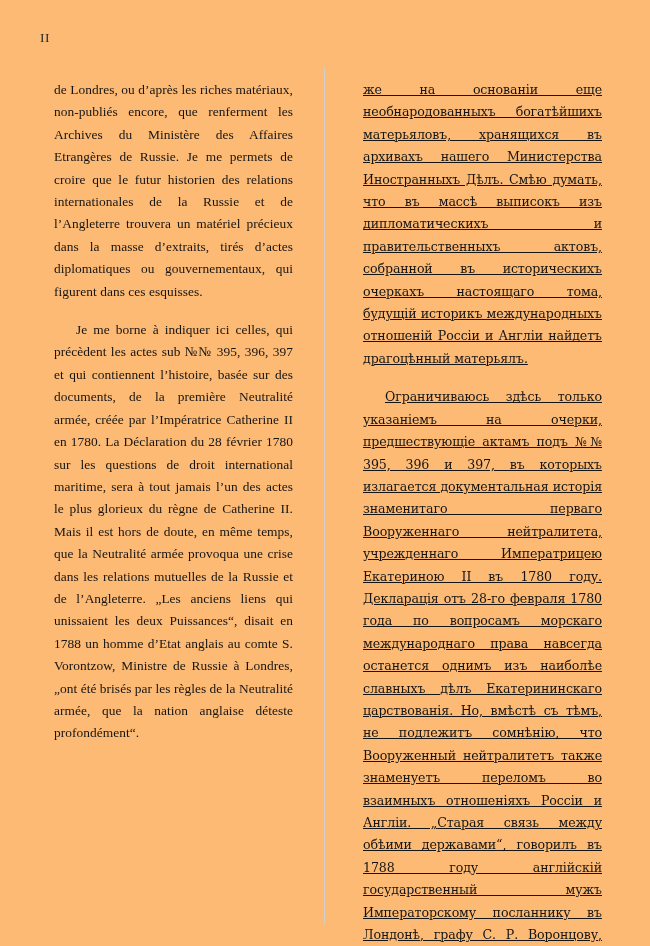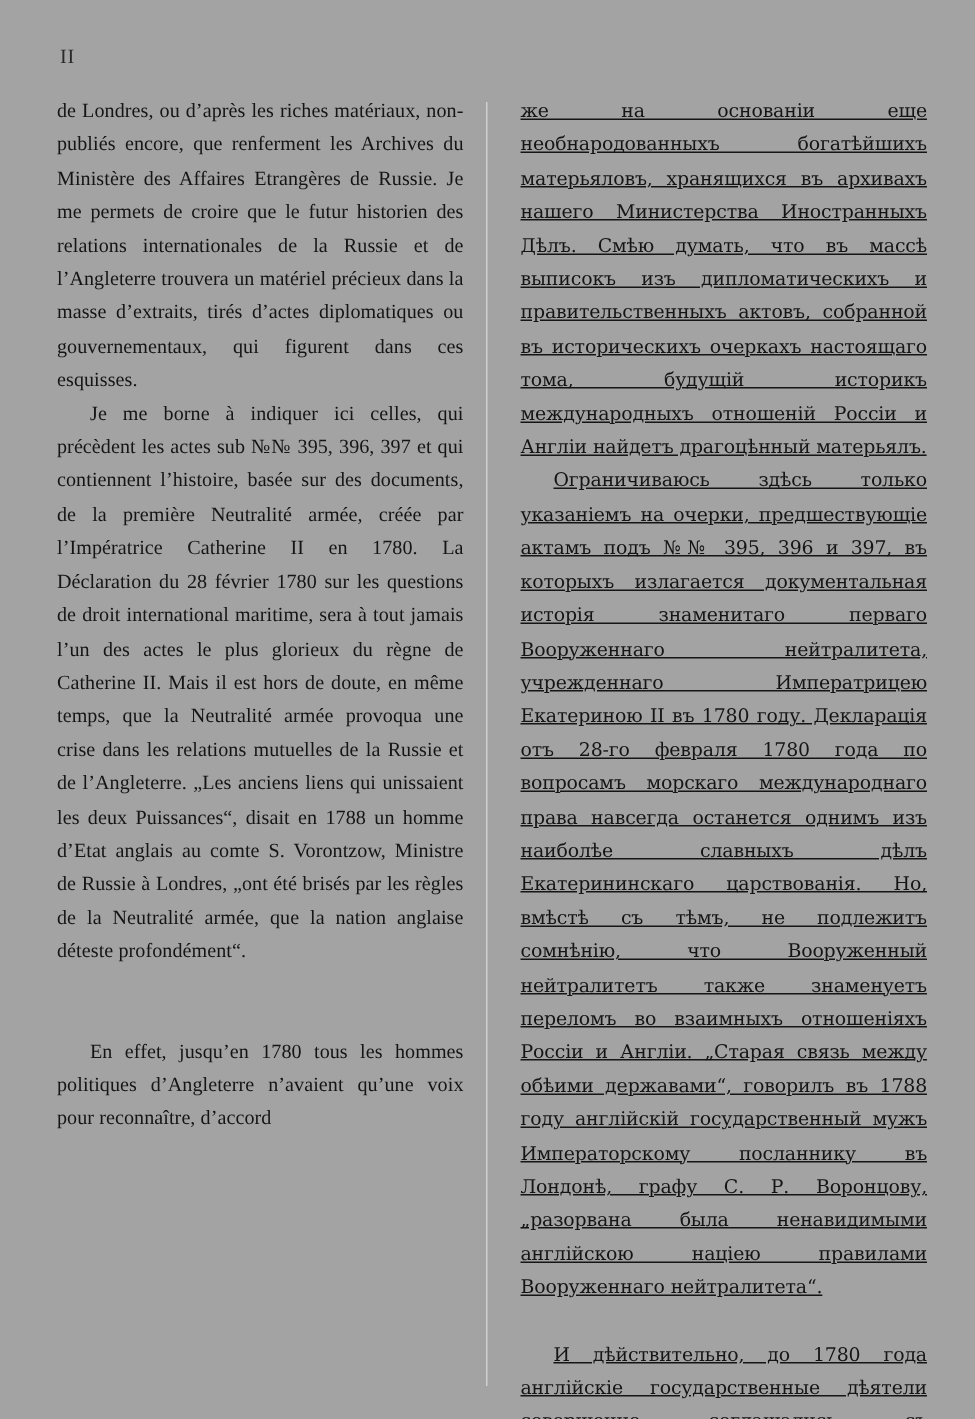--- a/index.html
+++ b/index.html
@@ -13,21 +13,21 @@
     font-family: "Liberation Serif", serif;
     color: #1a1a1a;
     position: relative;
     overflow: hidden;
   }
   .page {
     position: absolute;
     top: 0; left: 0;
     width: 650px;
     height: 946px;
-    background: #a3a3a3;
+    background: #fdba74;
   }
   .page-number {
     position: absolute;
     top: 30px;
     left: 40px;
     font-size: 13.5px;
     letter-spacing: 0.5px;
     color: #2a2a2a;
     font-family: "Liberation Serif", serif;
   }
@@ -47,21 +47,21 @@
   }
   .col-divider {
     position: absolute;
     top: 68px;
     left: 324px;
     width: 1px;
     height: 856px;
     background: #cfcfcf;
   }
   p {
-    margin: 0;
+    margin: 16px;
     text-align: justify;
     text-justify: inter-word;
     font-size: 13.4px;
     line-height: 22.4px;
     color: #151515;
     hyphens: manual;
   }
   .col-left p {
     font-family: "Liberation Serif", serif;
     letter-spacing: 0.05px;
@@ -87,21 +87,20 @@
 
   <div class="page-number">II</div>
 
   <div class="col-divider"></div>
 
   <div class="columns">
 
     <div class="column col-left">
       <p>de Londres, ou d’après les riches matériaux, non-publiés encore, que renferment les Archives du Ministère des Affaires Etrangères de Russie. Je me permets de croire que le futur historien des relations internationales de la Russie et de l’Angleterre trouvera un matériel précieux dans la masse d’extraits, tirés d’actes diplomatiques ou gouvernementaux, qui figurent dans ces esquisses.</p>
       <p class="indent">Je me borne à indiquer ici celles, qui précèdent les actes sub №№ 395, 396, 397 et qui contiennent l’histoire, basée sur des documents, de la première Neutralité armée, créée par l’Impératrice Catherine II en 1780. La Déclaration du 28 février 1780 sur les questions de droit international maritime, sera à tout jamais l’un des actes le plus glorieux du règne de Catherine II. Mais il est hors de doute, en même temps, que la Neutralité armée provoqua une crise dans les relations mutuelles de la Russie et de l’Angleterre. „Les anciens liens qui unissaient les deux Puissances“, disait en 1788 un homme d’Etat anglais au comte S. Vorontzow, Ministre de Russie à Londres, „ont été brisés par les règles de la Neutralité armée, que la nation anglaise déteste profondément“.</p>
-      <p class="indent gap-before" style="margin-top:44px;">En effet, jusqu’en 1780 tous les hommes politiques d’Angleterre n’avaient qu’une voix pour reconnaître, d’accord</p>
     </div>
 
     <div class="column col-right">
       <p>же на основаніи еще необнародованныхъ богатѣйшихъ матерьяловъ, хранящихся въ архивахъ нашего Министерства Иностранныхъ Дѣлъ. Смѣю думать, что въ массѣ выписокъ изъ дипломатическихъ и правительственныхъ актовъ, собранной въ историческихъ очеркахъ настоящаго тома, будущій историкъ международныхъ отношеній Россіи и Англіи найдетъ драгоцѣнный матерьялъ.</p>
       <p class="indent">Ограничиваюсь здѣсь только указаніемъ на очерки, предшествующіе актамъ подъ №№ 395, 396 и 397, въ которыхъ излагается документальная исторія знаменитаго перваго Вооруженнаго нейтралитета, учрежденнаго Императрицею Екатериною II въ 1780 году. Декларація отъ 28-го февраля 1780 года по вопросамъ морскаго международнаго права навсегда останется однимъ изъ наиболѣе славныхъ дѣлъ Екатерининскаго царствованія. Но, вмѣстѣ съ тѣмъ, не подлежитъ сомнѣнію, что Вооруженный нейтралитетъ также знаменуетъ переломъ во взаимныхъ отношеніяхъ Россіи и Англіи. „Старая связь между обѣими державами“, говорилъ въ 1788 году англійскій государственный мужъ Императорскому посланнику въ Лондонѣ, графу С. Р. Воронцову, „разорвана была ненавидимыми англійскою націею правилами Вооруженнаго нейтралитета“.</p>
       <p class="indent gap-before" style="margin-top:22px;">И дѣйствительно, до 1780 года англійскіе государственные дѣятели совершенно соглашались съ руководителями</p>
     </div>
 
   </div>
 </div>

